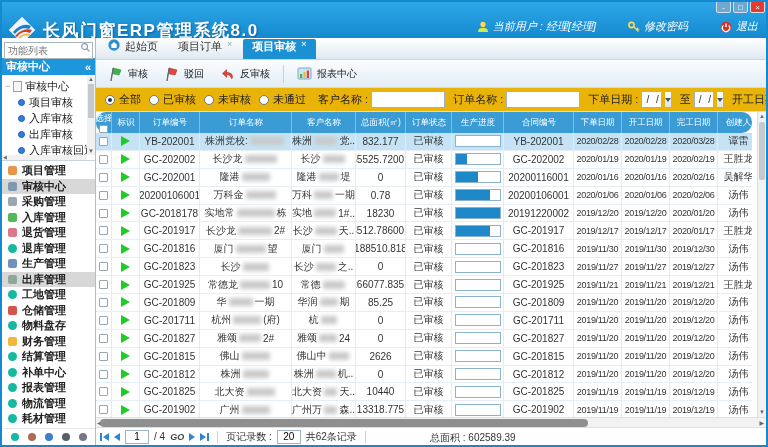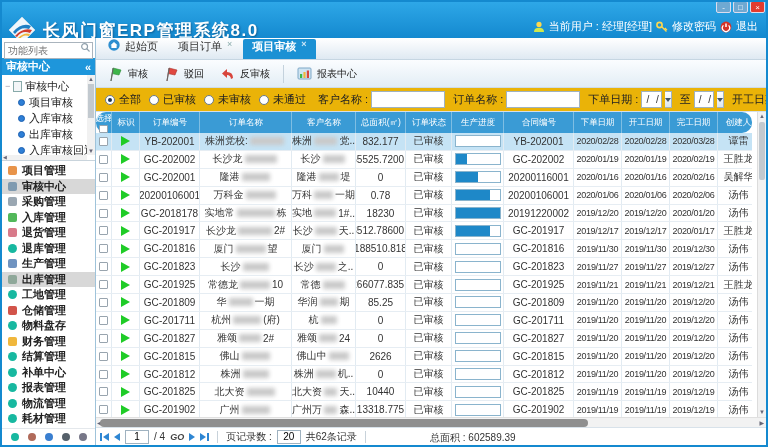--- a/index.html
+++ b/index.html
@@ -10,22 +10,22 @@
   
   .header { position:absolute; left:0; top:0; right:0; height:38px;
     background:linear-gradient(180deg,#2FA9E9 0%,#1489CF 100%); }
   .brand { position:absolute; left:8px; top:16px; display:flex; align-items:center; gap:7px; }
   .app-title { color:#fff; font-size:17px; font-weight:bold; letter-spacing:1.5px;
     text-shadow:1px 1px 2px rgba(0,40,80,.45); }
   .win-controls { position:absolute; top:1px; right:3px; display:flex; gap:2px; }
   .win-btn { width:15px; height:12px; font-size:8px; line-height:11px; text-align:center;
     color:#fff; background:#6fa9d2; border:1px solid #dde; border-radius:2px; }
   .win-btn.close { background:#E33B2E; }
-  .user-row { position:absolute; right:10px; top:19px; display:flex; gap:4px;
-    color:#fff; font-size:11px; align-items:center; }
+  .user-row { position:absolute; right:10px; top:19px; display:flex; gap:32px;
+    color:#fff; font-size:11px; align-items:center;font-style:italic; }
   .user-item { display:flex; align-items:center; gap:4px; }
 
   
   .sidebar { position:absolute; left:2px; top:38px; width:94px; bottom:2px;
     background:#fff; display:flex; flex-direction:column; border-right:1px solid #9fc3da; z-index:5; }
   .side-search { margin:2px 2px 1px 2px; height:17px; position:relative; }
   .side-search input { width:100%; height:100%; border:1px solid #aab4bd; font-size:10px;
     padding:0 14px 0 3px; color:#888; font-family:inherit; }
   .search-glyph { position:absolute; right:2px; top:2px; width:11px; height:11px; }
   .panel-header { height:17px; background:#1E96DB; color:#fff; font-size:11px; font-weight:bold;

